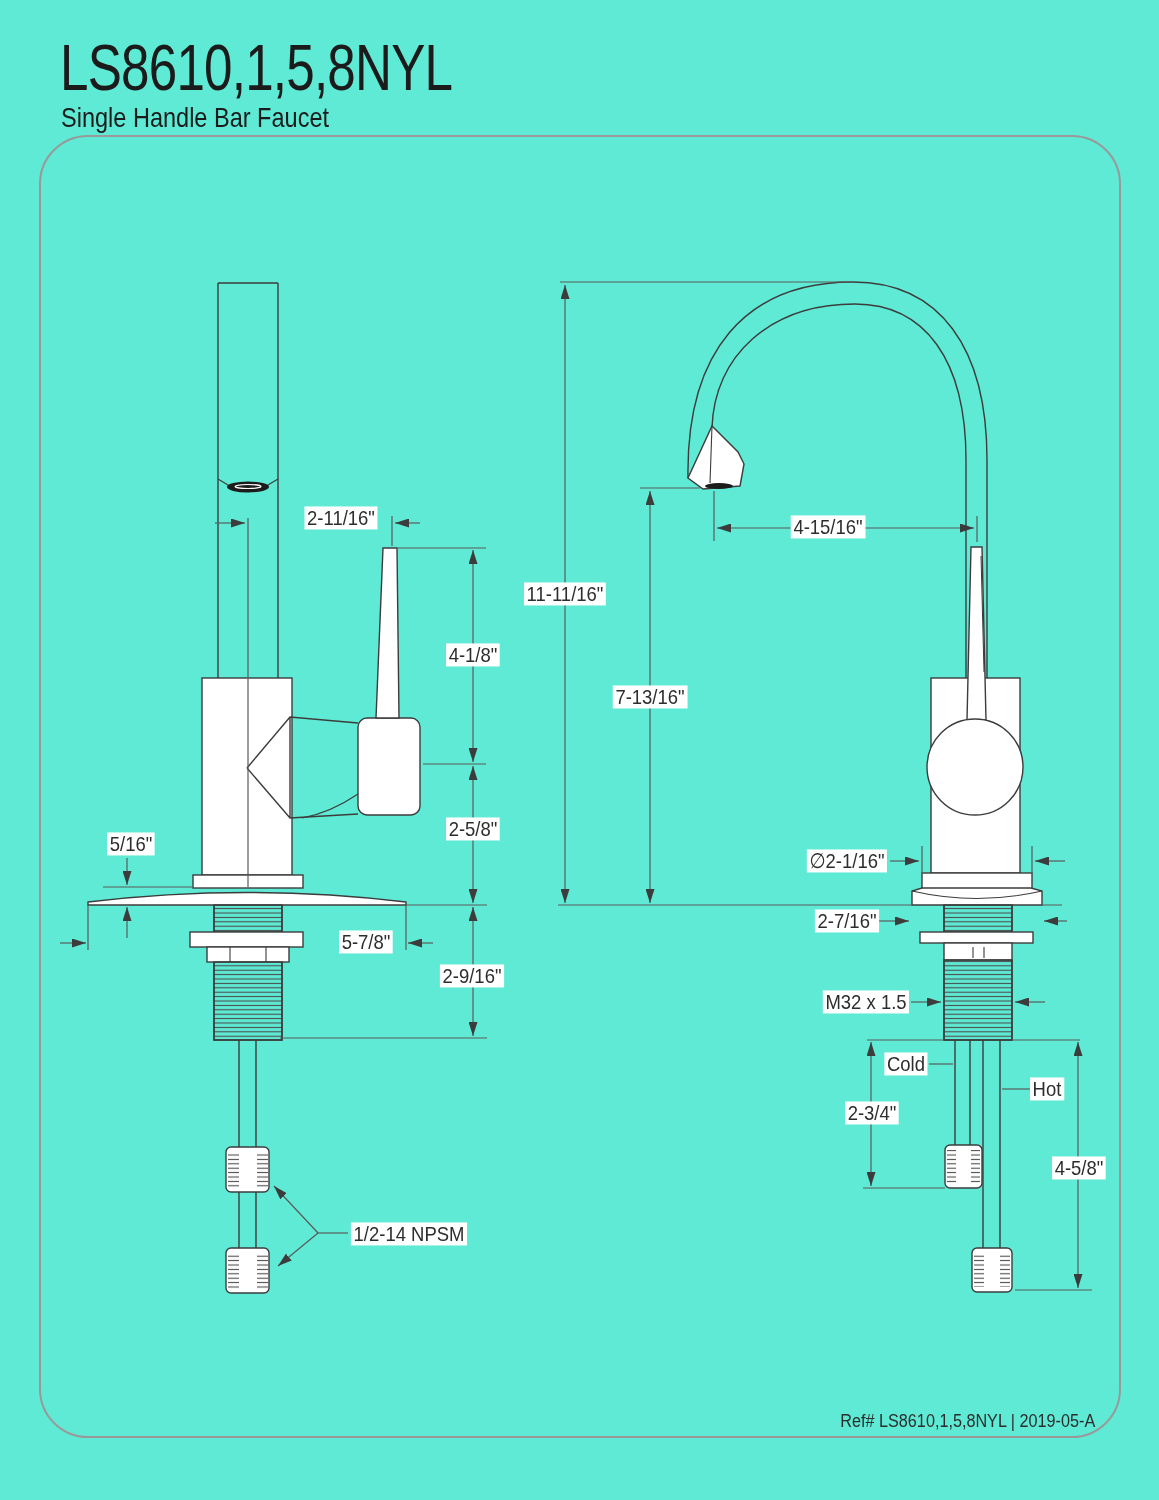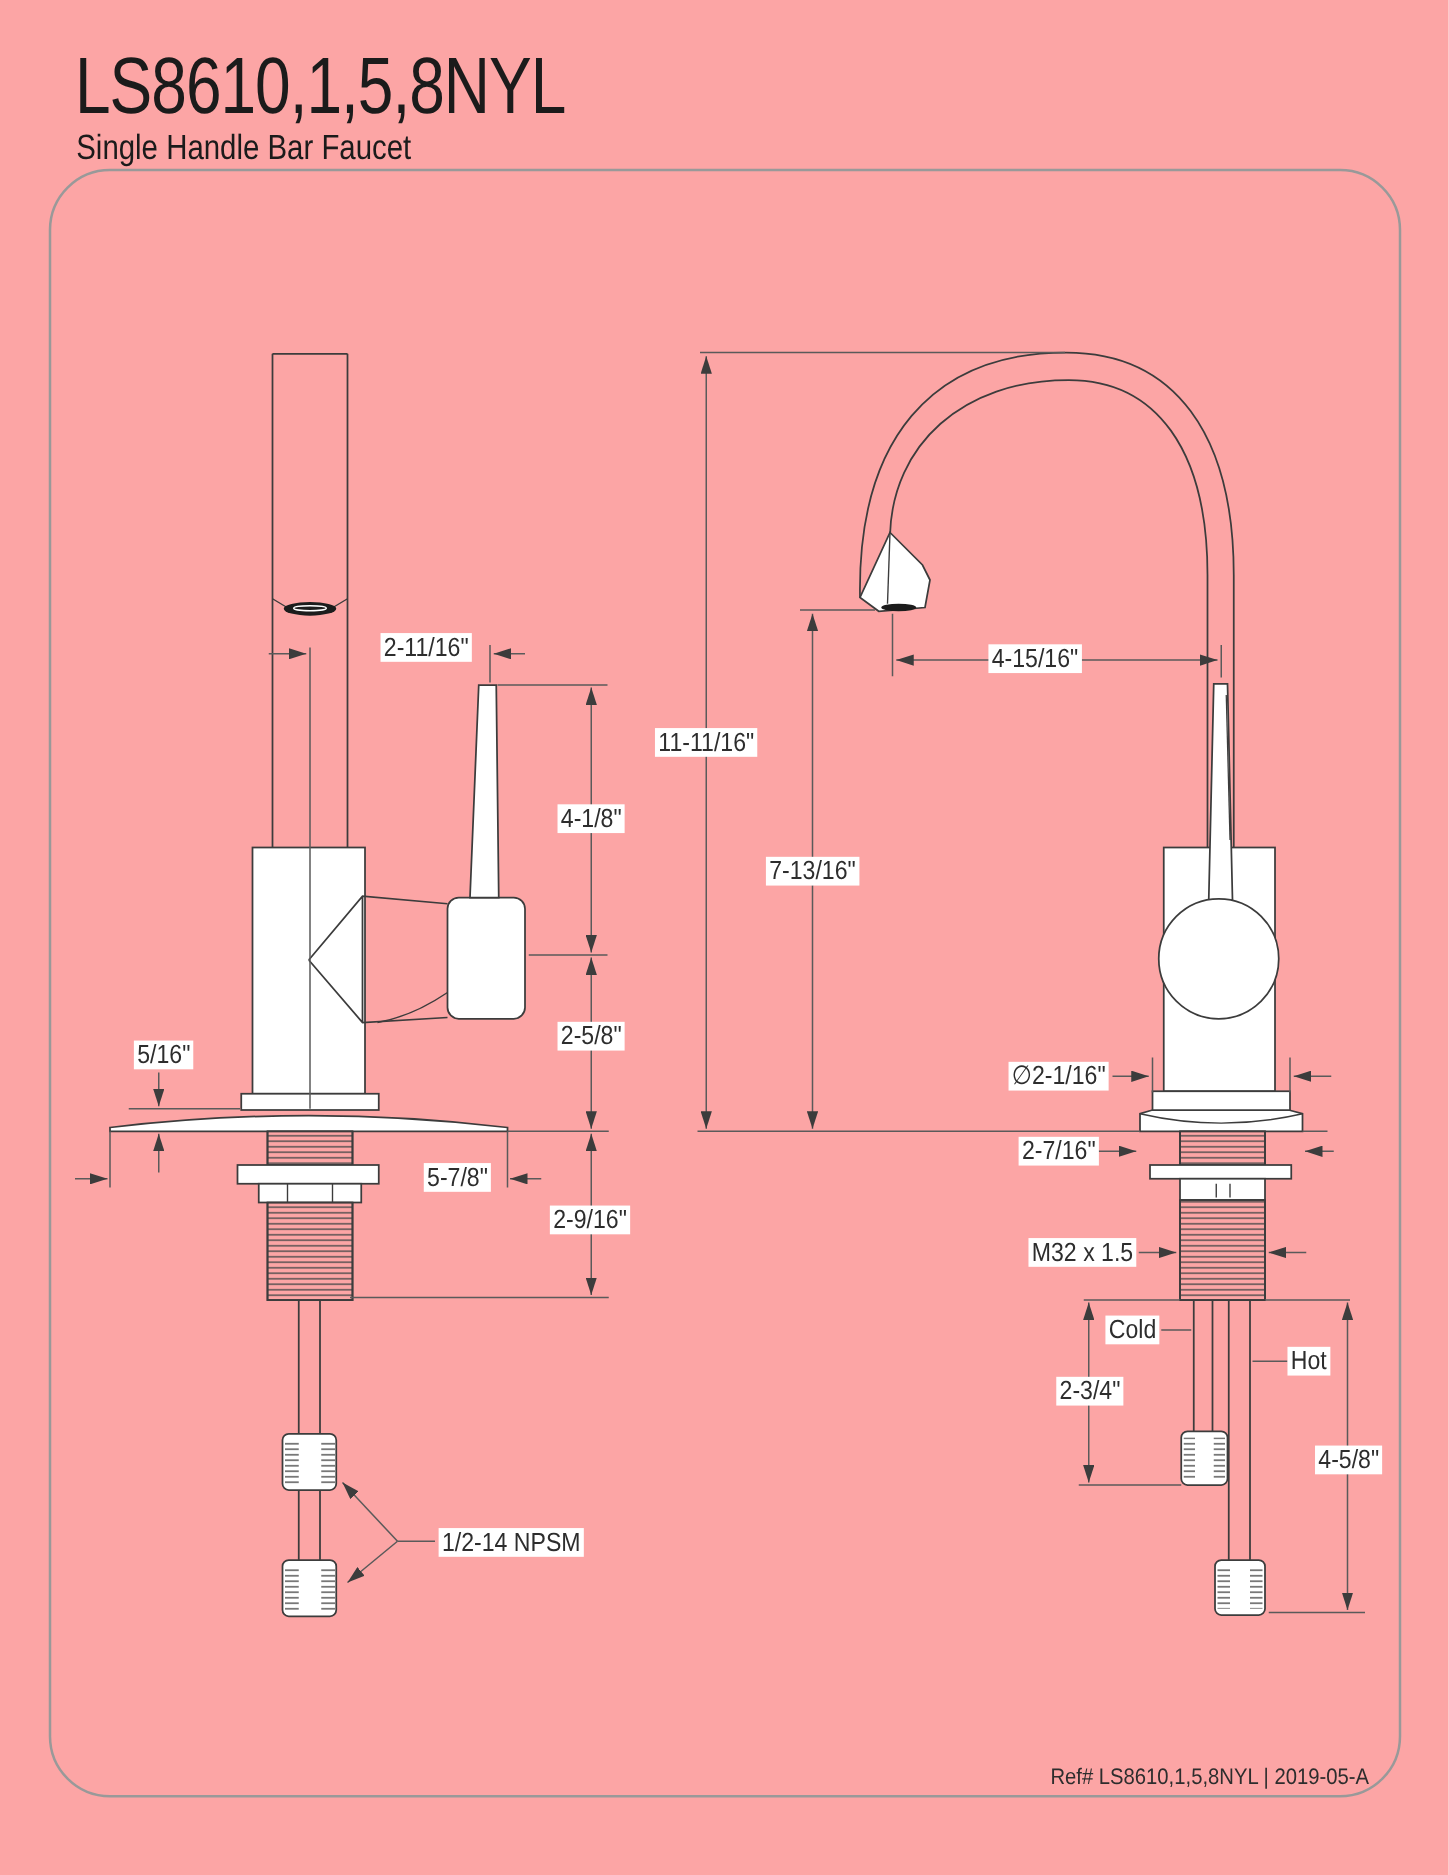--- a/index.html
+++ b/index.html
@@ -1,16 +1,16 @@
 <!DOCTYPE html>
 <html><head>
 <meta charset="utf-8">
 <style>
   html,body{margin:0;padding:0;background:#fff;}
-  #sheet{position:relative;width:1159px;height:1500px;background:#fca5a5;overflow:hidden;
+  #sheet{position:relative;width:1159px;height:1500px;background:#5eead4;overflow:hidden;
          font-family:"Liberation Sans",sans-serif;}
   #drawing{position:absolute;left:0;top:0;}
   .title{position:absolute;left:60px;top:36px;font-size:64px;line-height:1;color:#1b1b1b;
          letter-spacing:-1px;transform:scaleX(0.80);transform-origin:0 50%;white-space:nowrap;}
   .subtitle{position:absolute;left:61px;top:103px;font-size:28px;line-height:1.1;color:#1b1b1b;
          transform:scaleX(0.84);transform-origin:0 50%;white-space:nowrap;}
   .dim{position:absolute;font-size:21px;color:#2d2d2d;white-space:nowrap;background:#fff;
        padding:0 3px;line-height:1.1;transform:translate(-50%,-50%) scaleX(0.88);}
   .footer{position:absolute;right:64px;top:1411px;font-size:18px;color:#2d2d2d;
        transform:scaleX(0.9);transform-origin:100% 50%;white-space:nowrap;}

